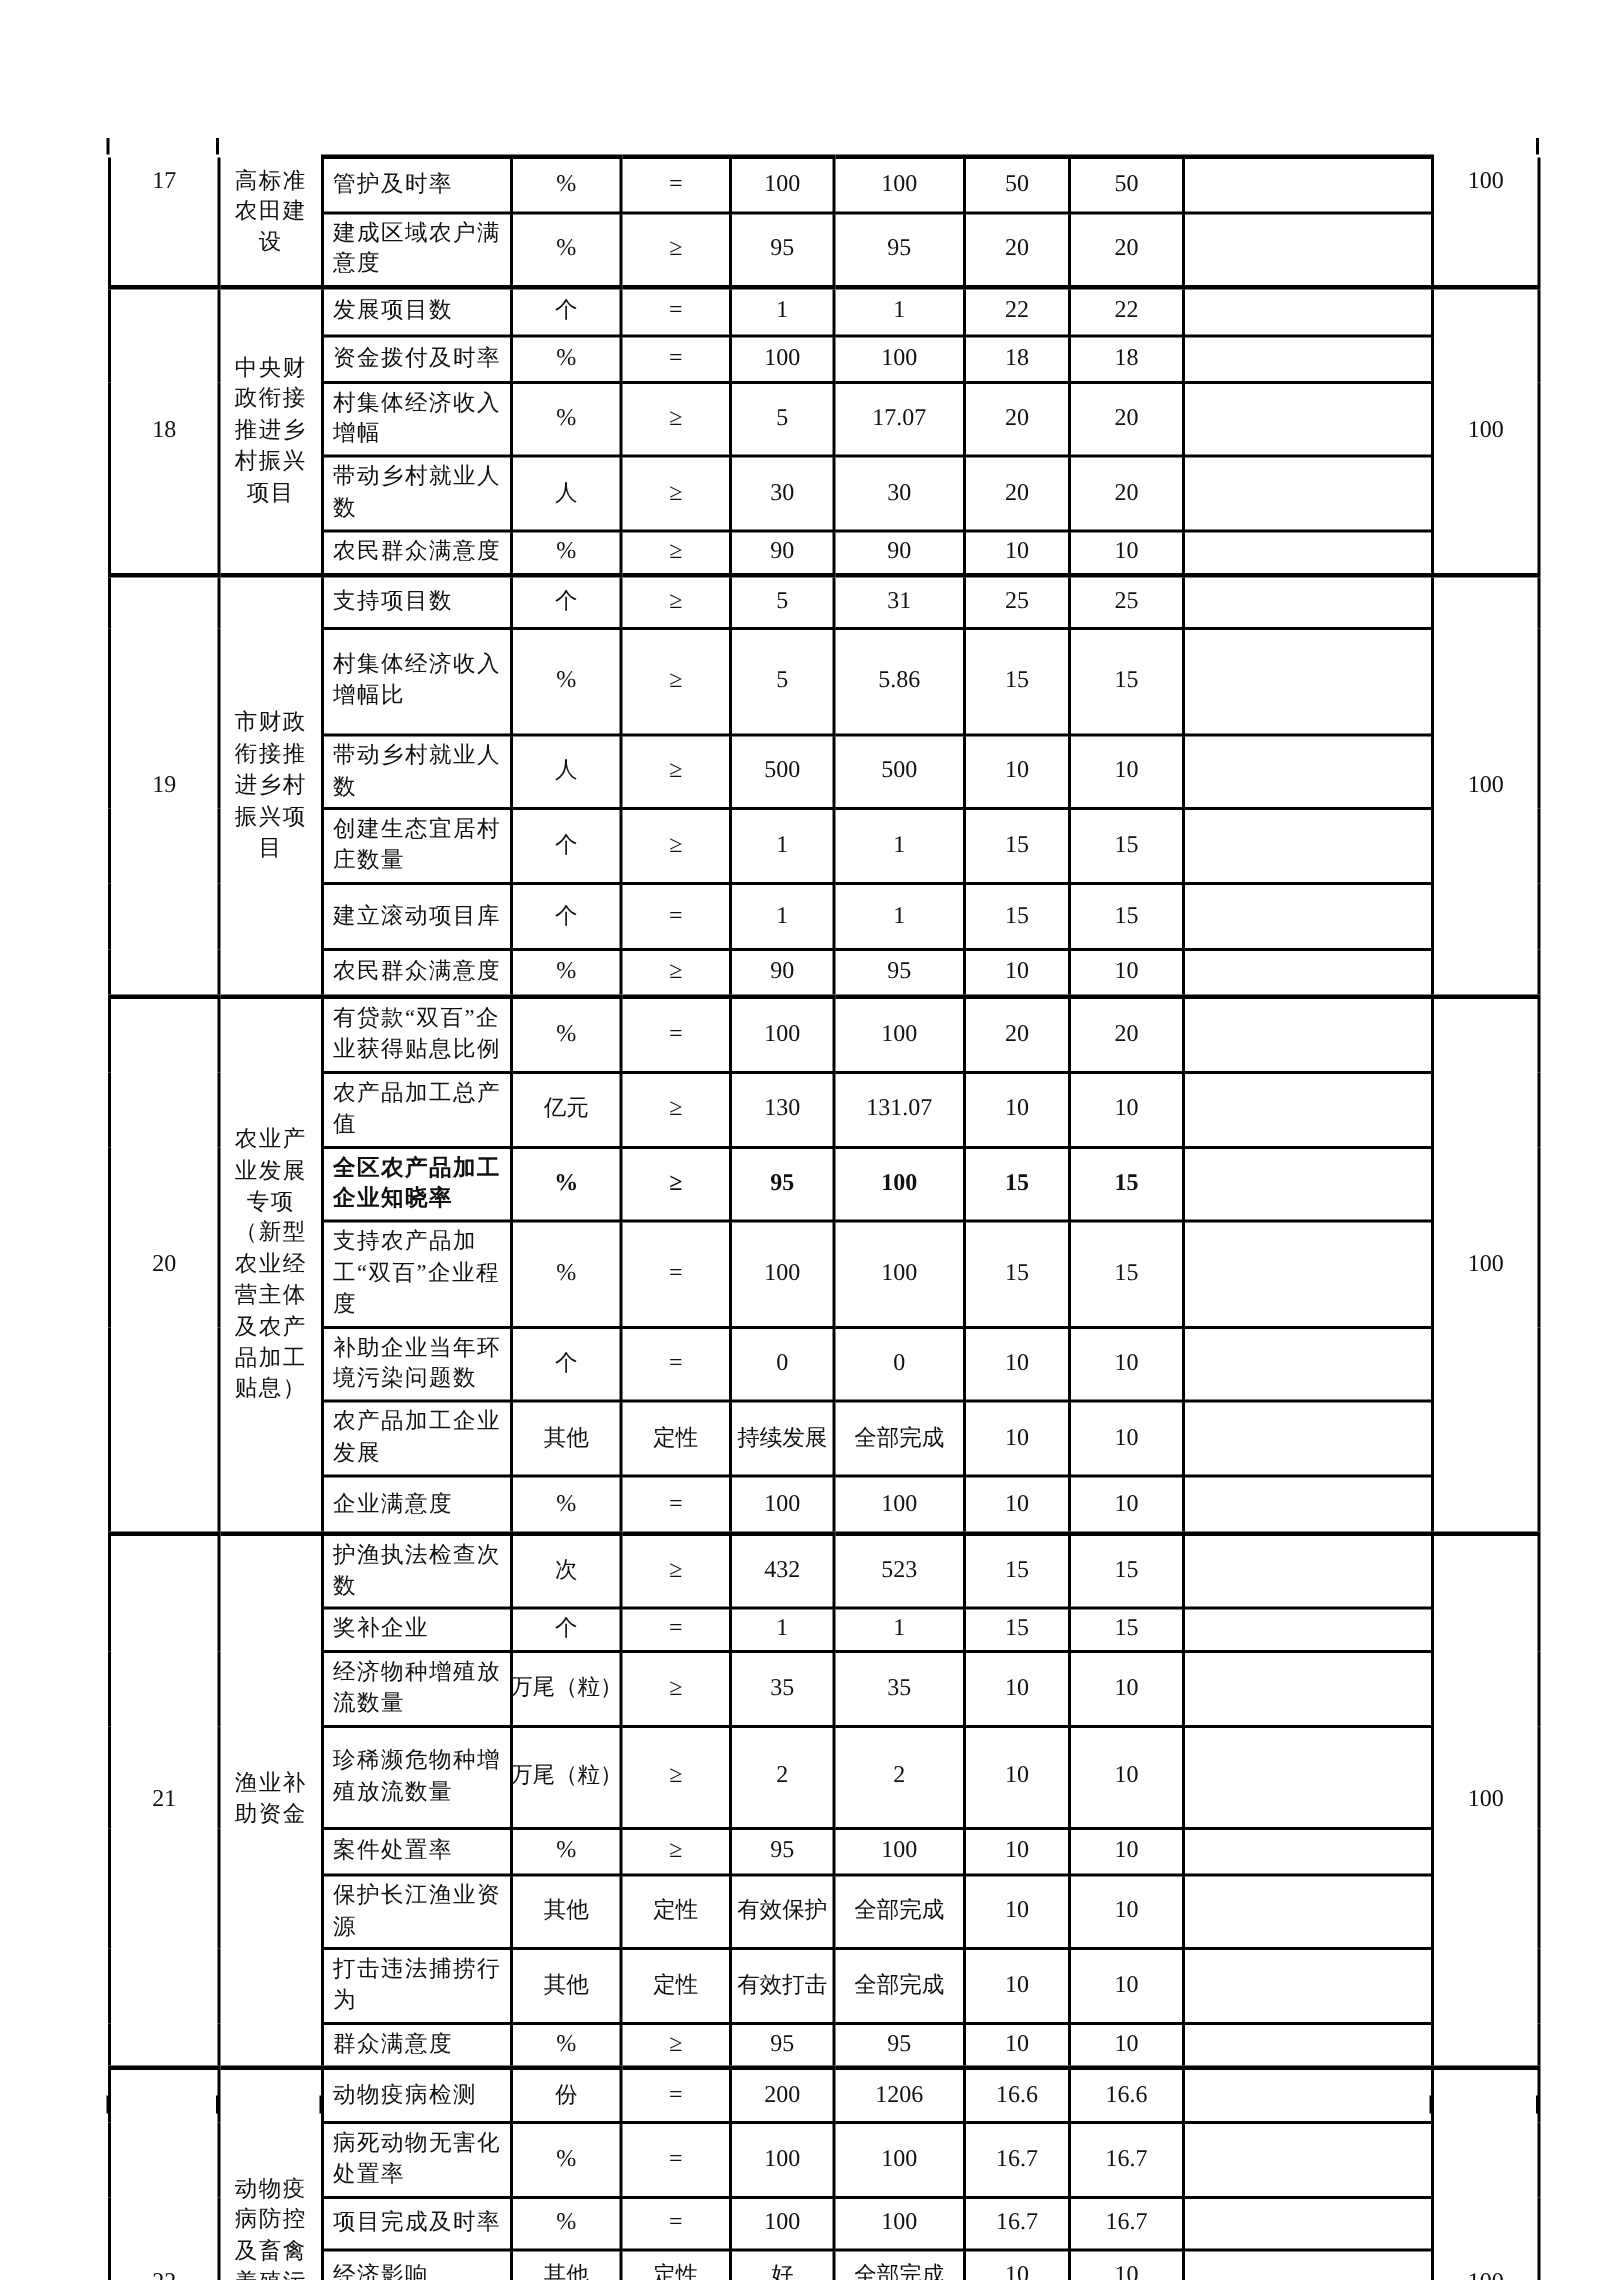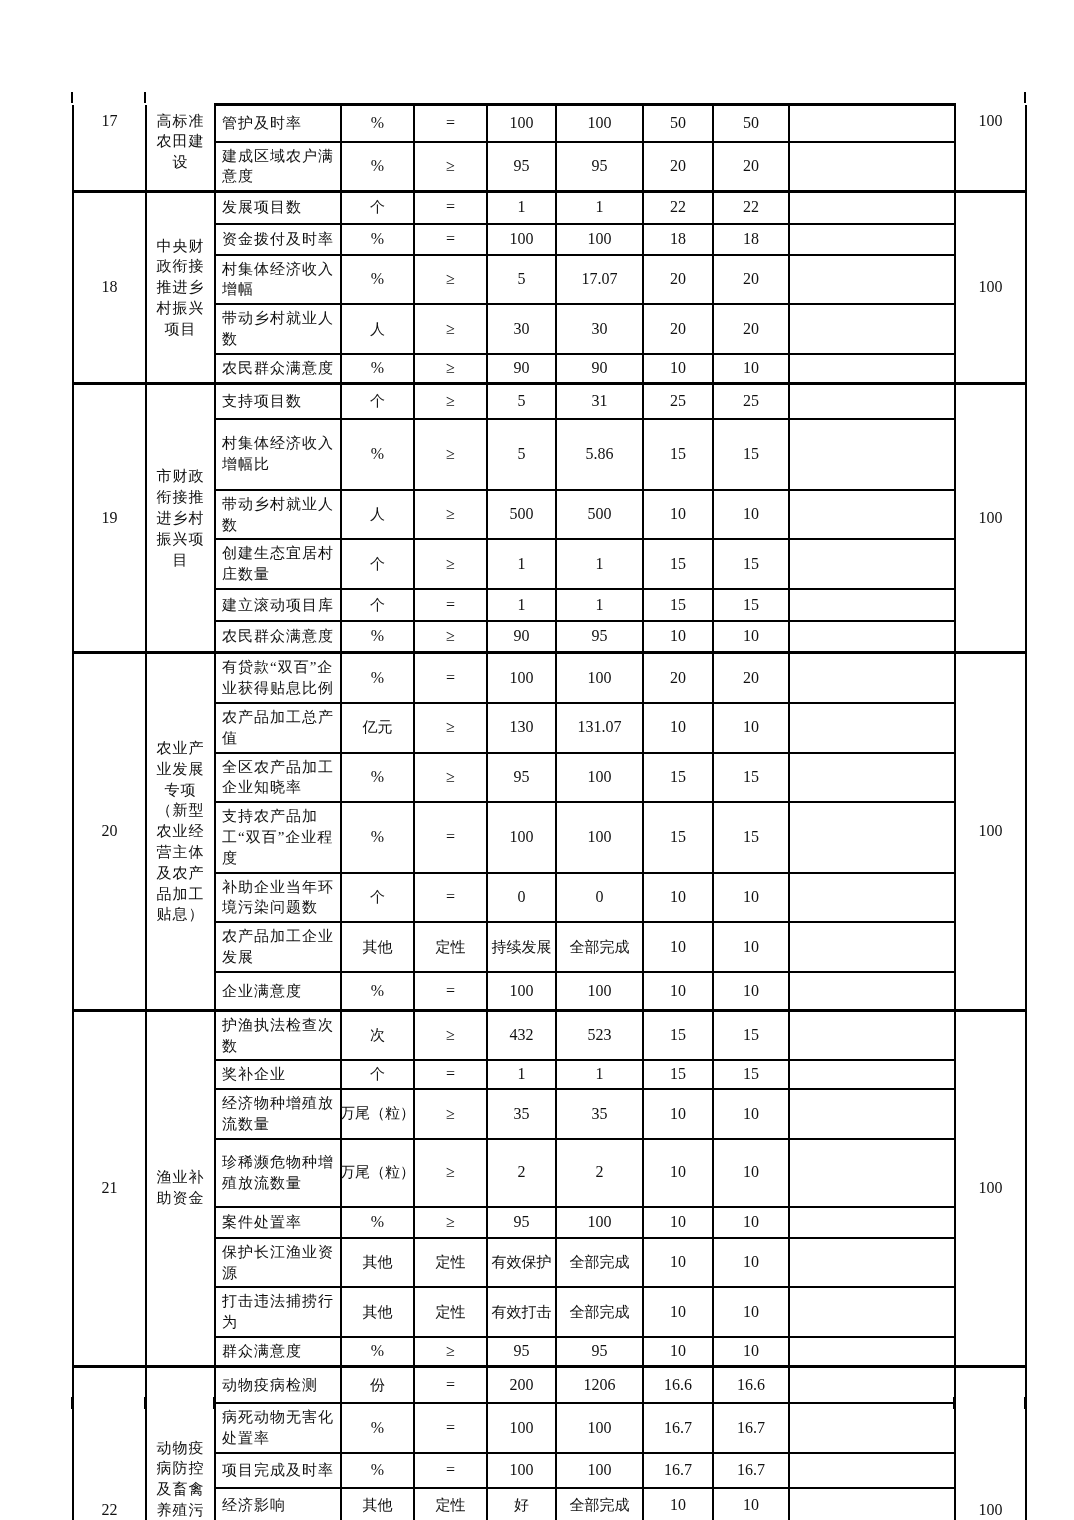--- a/index.html
+++ b/index.html
@@ -182,21 +182,21 @@
         <tr style="height: 38px; padding-left: 44px;">
           <td class="c-ind"><span class="zh">创建生态宜居村庄数量</span></td>
           <td class="c-unit"><span class="zh-tight">个</span></td>
           <td class="c-op"><span>≥</span></td>
           <td class="c-val c-num"><span>1</span></td>
           <td class="c-val c-num"><span>1</span></td>
           <td class="c-num"><span>15</span></td>
           <td class="c-num"><span>15</span></td>
           <td class="c-note"></td>
         </tr>
-        <tr style="height: 32px;">
+        <tr style="height: 44px;">
           <td class="c-ind"><span class="zh">建立滚动项目库</span></td>
           <td class="c-unit"><span class="zh-tight">个</span></td>
           <td class="c-op"><span>=</span></td>
           <td class="c-val c-num"><span>1</span></td>
           <td class="c-val c-num"><span>1</span></td>
           <td class="c-num"><span>15</span></td>
           <td class="c-num"><span>15</span></td>
           <td class="c-note"></td>
         </tr>
         <tr style="height: 32px;">
@@ -225,21 +225,21 @@
         <tr style="height: 42px;">
           <td class="c-ind"><span class="zh">农产品加工总产值</span></td>
           <td class="c-unit"><span class="zh-tight">亿元</span></td>
           <td class="c-op"><span>≥</span></td>
           <td class="c-val c-num"><span>130</span></td>
           <td class="c-val c-num"><span>131.07</span></td>
           <td class="c-num"><span>10</span></td>
           <td class="c-num"><span>10</span></td>
           <td class="c-note"></td>
         </tr>
-        <tr style="height: 45px;">
+        <tr style="height: 45px; font-weight: bold;">
           <td class="c-ind"><span class="zh">全区农产品加工企业知晓率</span></td>
           <td class="c-unit"><span>%</span></td>
           <td class="c-op"><span>≥</span></td>
           <td class="c-val c-num"><span>95</span></td>
           <td class="c-val c-num"><span>100</span></td>
           <td class="c-num"><span>15</span></td>
           <td class="c-num"><span>15</span></td>
           <td class="c-note"></td>
         </tr>
         <tr style="height: 43px;">

